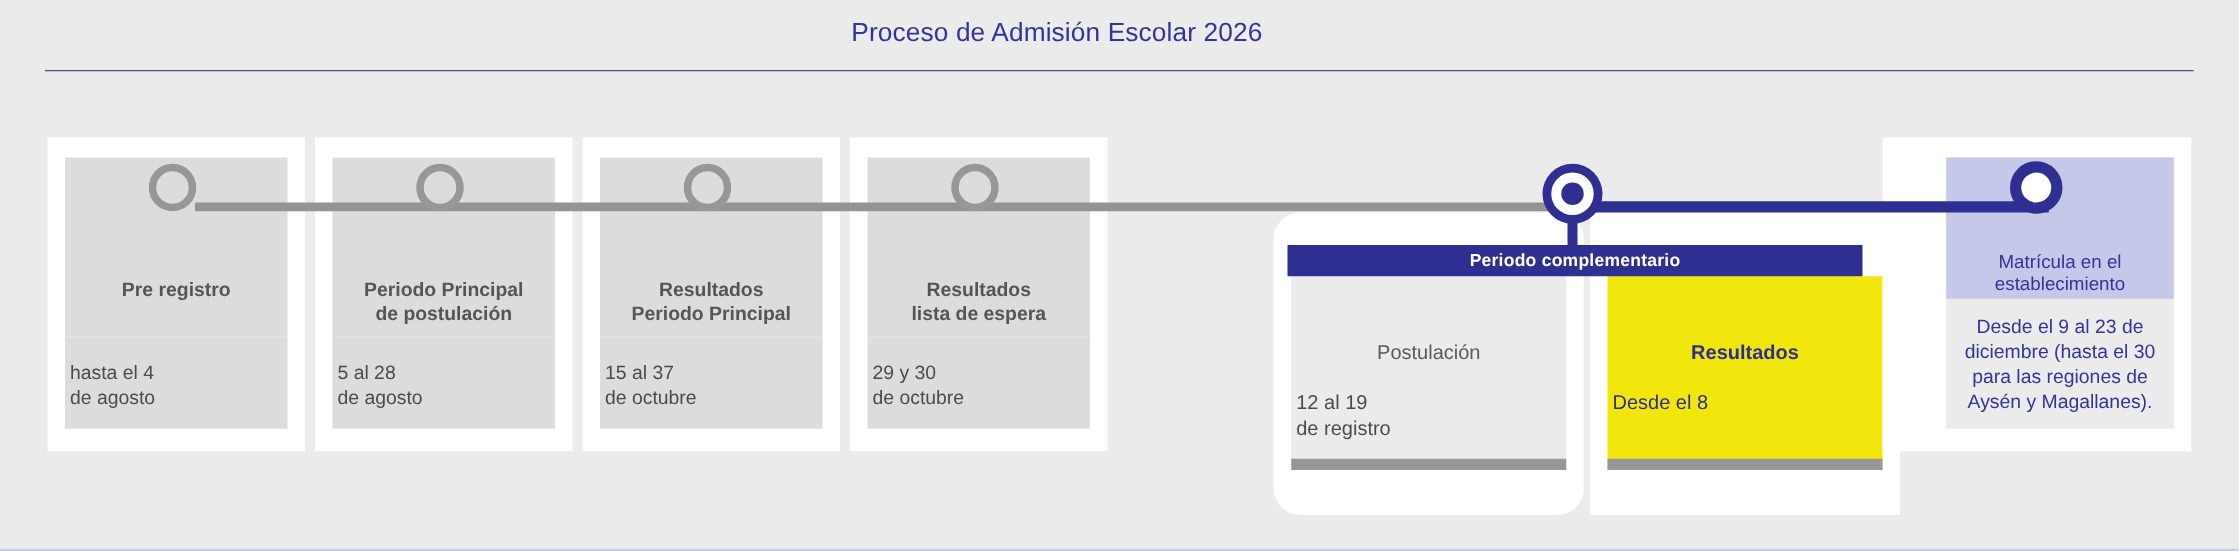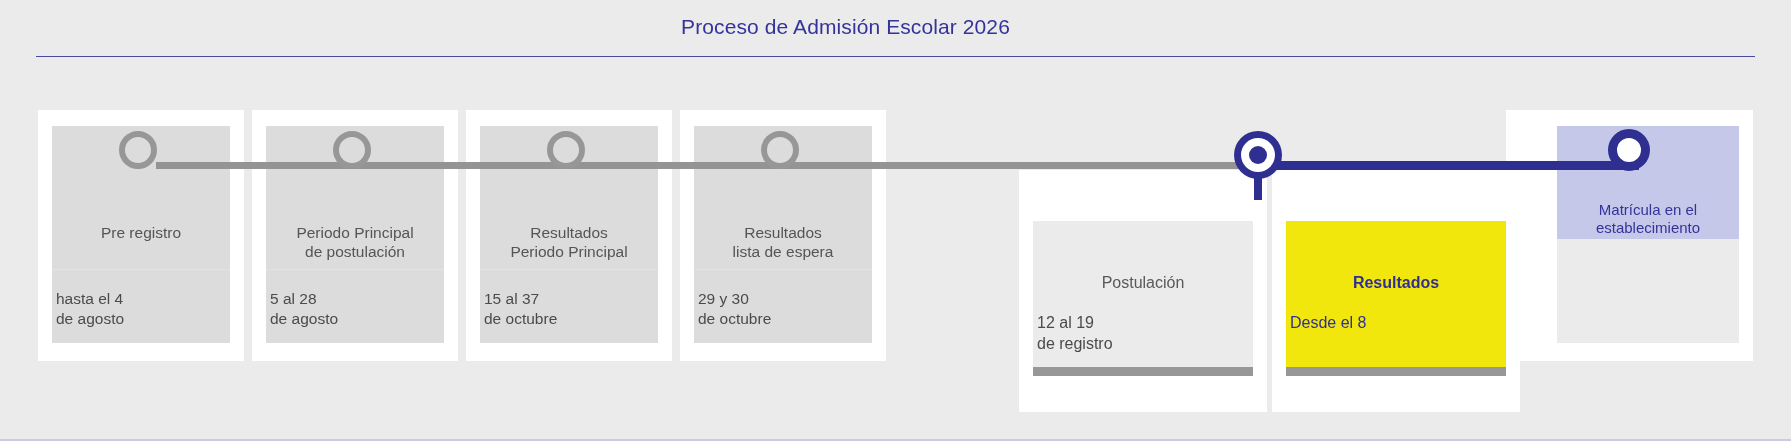--- a/index.html
+++ b/index.html
@@ -90,20 +90,21 @@
   .stage .card-inner { background: #dcdcdc; }
 
   .stage-title {
     position: absolute;
     left: 4px; right: 4px;
     top: 98px;
     text-align: center;
     font-size: 15.5px;
     line-height: 1.22;
     color: #555555;
+    font-weight: bold;
   }
 
   .stage-dates {
     position: absolute;
     left: 4px; right: 4px;
     bottom: 14px;
     text-align: left;
     font-size: 15.5px;
     line-height: 1.3;
     color: #4b4b4b;
@@ -351,21 +352,21 @@
         <div>lista de espera</div>
       </div>
       <div class="stage-dates">
         <div>29 y 30</div>
         <div>de octubre</div>
       </div>
     </div>
   </div>
   <div class="node-gray" style="left:761px;"></div>
 
-  <div class="card-frame comp-card" id="card5" style="left:1019px; top:170px; width:248px; height:242px;">
+  <div class="card-frame comp-card" id="card5" style="left:1019px; top:170px; width:248px; height:242px;border-radius:21px;">
     <div class="card-inner">
       <div class="comp-body plain">
         <div class="comp-title">Postulación</div>
         <div class="comp-dates">
           <div>12 al 19</div>
           <div>de registro</div>
         </div>
         <div class="comp-bar"></div>
       </div>
     </div>
@@ -376,29 +377,33 @@
       <div class="comp-body yellow">
         <div class="comp-title accent">Resultados</div>
         <div class="comp-dates accent">
           <div>Desde el 8</div>
         </div>
         <div class="comp-bar"></div>
       </div>
     </div>
   </div>
 
+  <div id="comp-header">
+    <span>Periodo complementario</span>
+  </div>
   <div id="comp-stem"></div>
   <div id="comp-node"></div>
 
   <div class="card-frame" id="card7" style="left:1506px; top:110px; width:247px; height:251px;">
     <div class="card-inner">
       <div id="mat-top"></div>
       <div id="mat-title">
         <div>Matrícula en el</div>
         <div>establecimiento</div>
       </div>
+      <div id="mat-dates">Desde el 9 al 23 de diciembre (hasta el 30 para las regiones de Aysén y Magallanes).</div>
     </div>
   </div>
   <div id="node-blue"></div>
 
 </div>
 
 <div id="bottom-rule"></div>
 
 </body></html>

